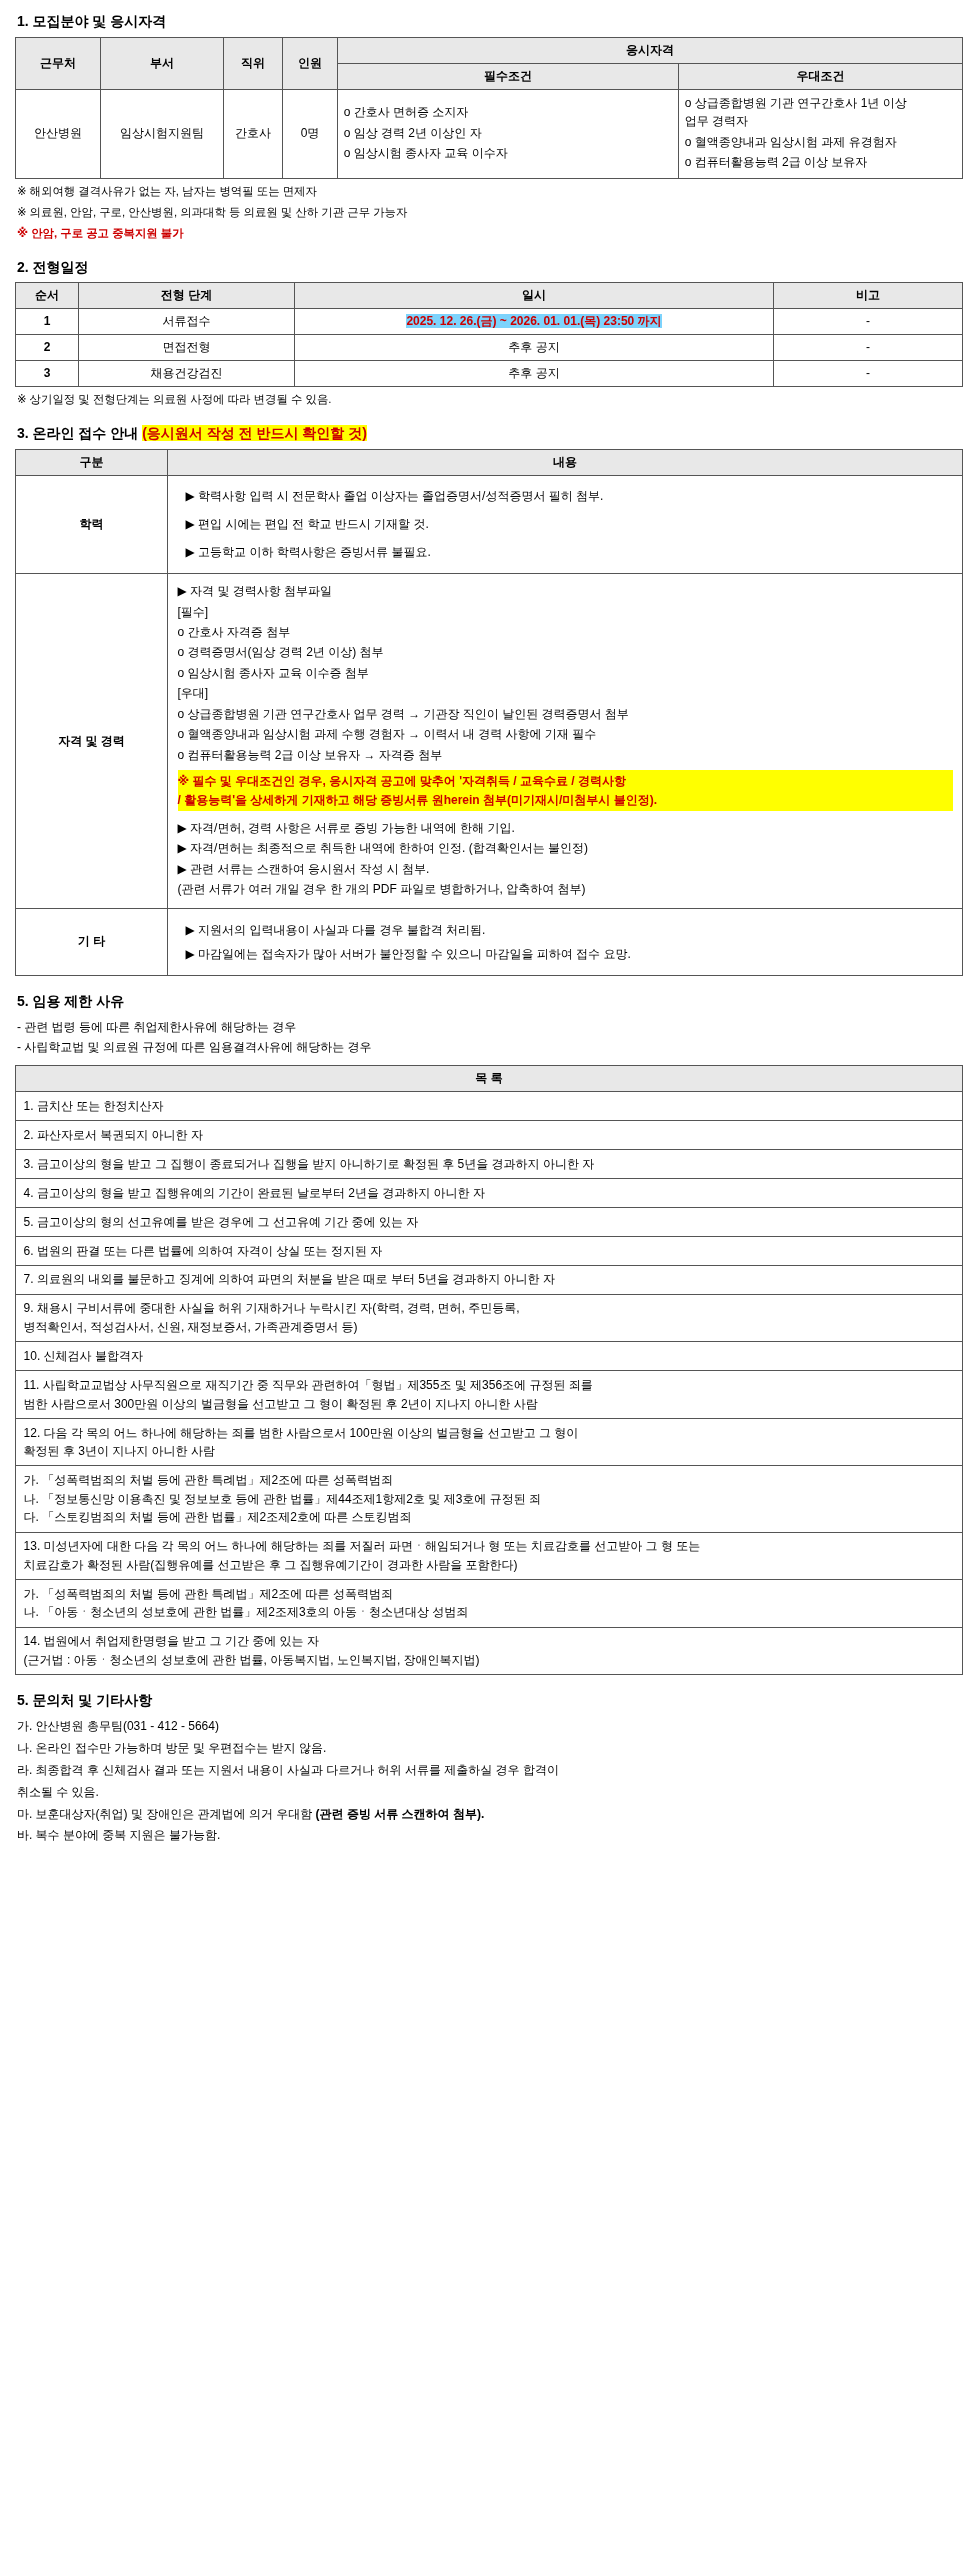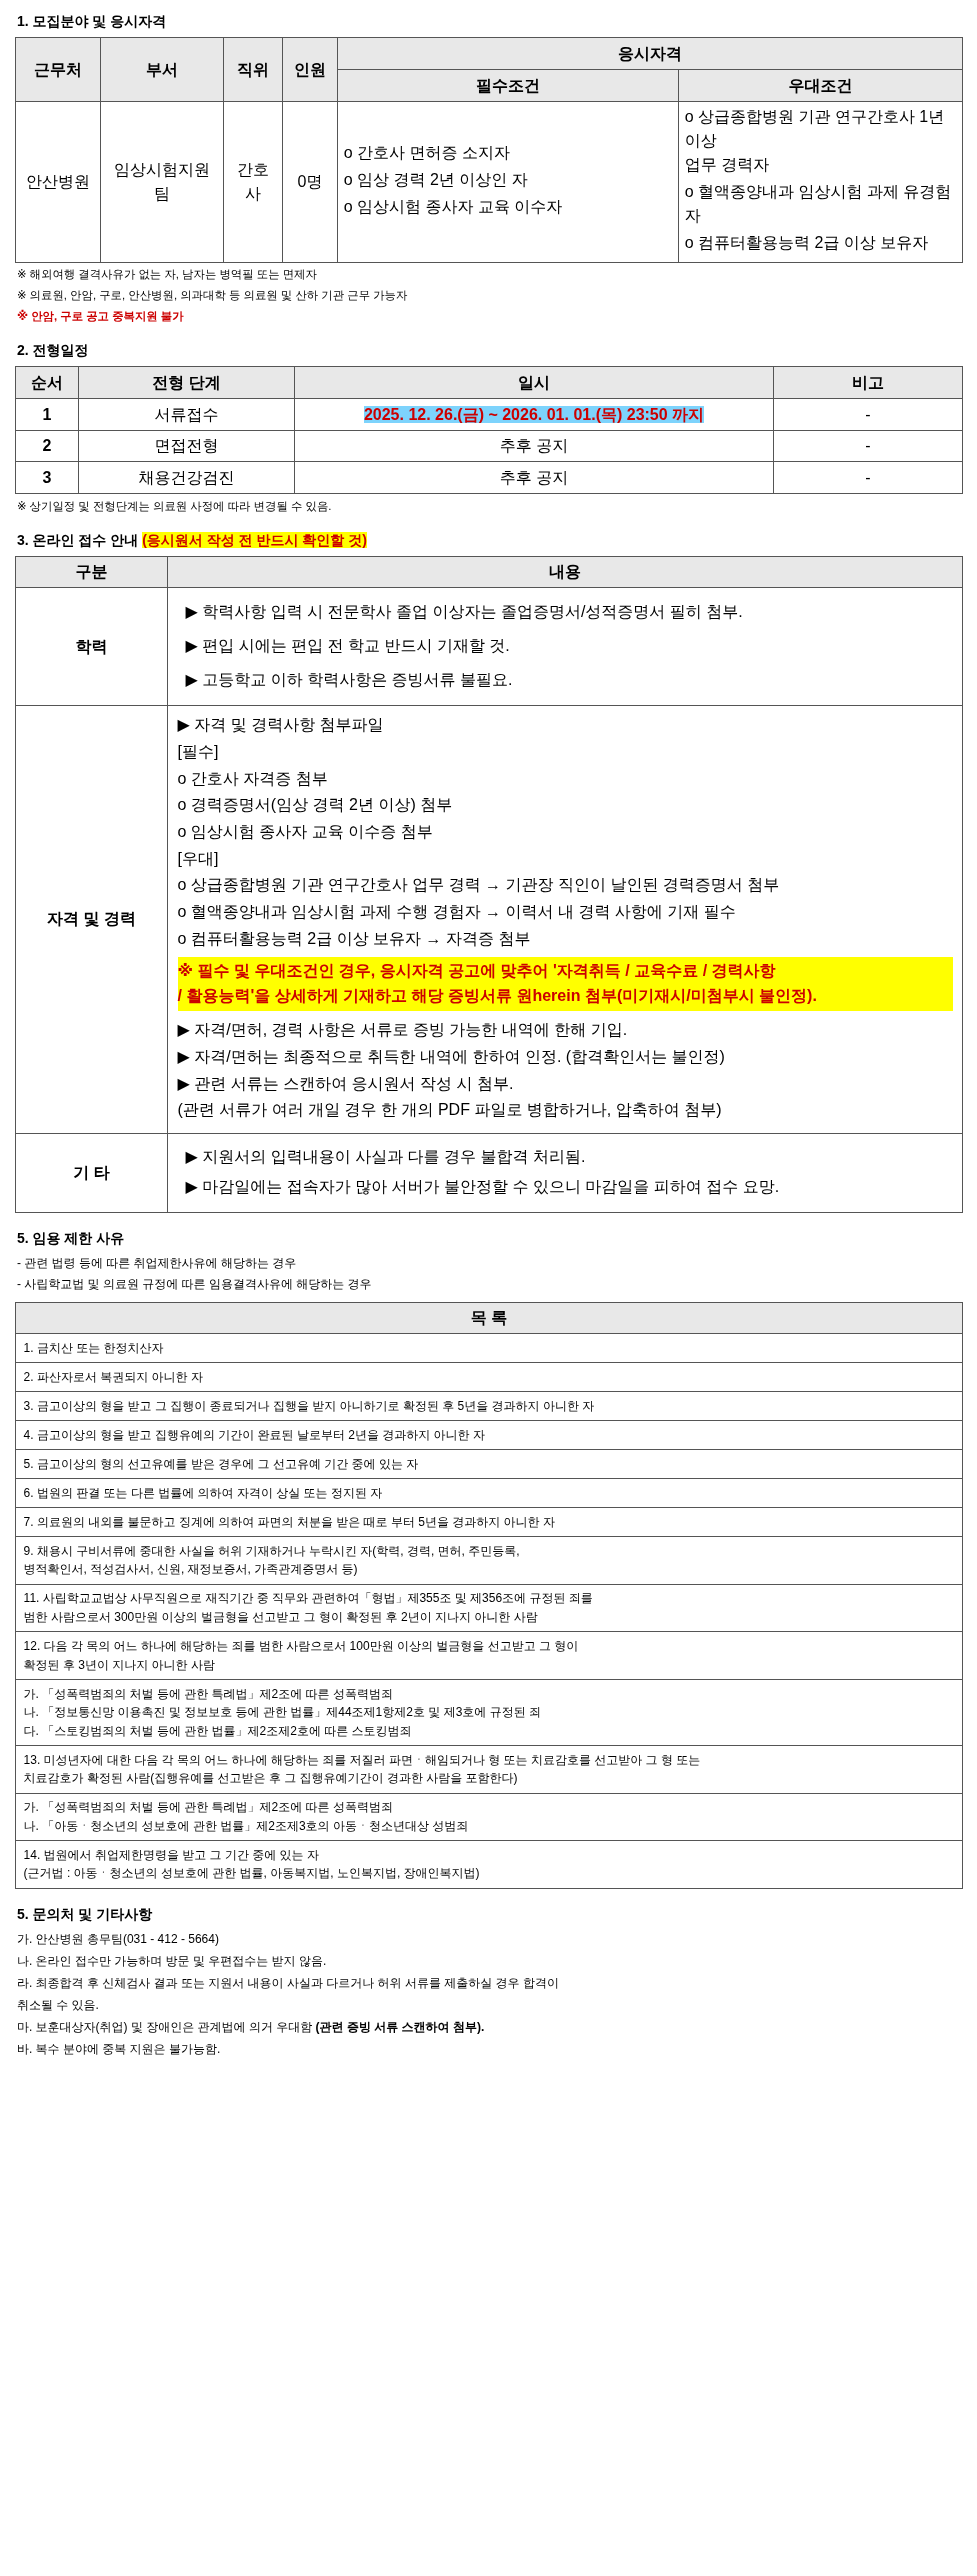--- a/index.html
+++ b/index.html
@@ -26,21 +26,21 @@
   }
   .sec { margin-bottom: 17px; }
   table {
     border-collapse: collapse;
     width: 100%;
     table-layout: fixed;
   }
   td, th {
     border: 0.9px solid #555555;
     padding: 3.8px 5.7px;
-    font-size: 16px;
+    font-size: 12px;
     vertical-align: middle;
     line-height: 1.45;
   }
   th {
     background: #e8e8e8;
     font-weight: bold;
     text-align: center;
   }
   .ctr { text-align: center; }
   .lft { text-align: left; }
@@ -260,20 +260,23 @@
           <td class="item-cell">6. 법원의 판결 또는 다른 법률에 의하여 자격이 상실 또는 정지된 자</td>
         </tr>
     <tr>
           <td class="item-cell">7. 의료원의 내외를 불문하고 징계에 의하여 파면의 처분을 받은 때로 부터 5년을 경과하지 아니한 자</td>
         </tr>
     <tr>
           <td class="item-cell" style="white-space:pre-line">9. 채용시 구비서류에 중대한 사실을 허위 기재하거나 누락시킨 자(학력, 경력, 면허, 주민등록,
 병적확인서, 적성검사서, 신원, 재정보증서, 가족관계증명서 등)</td>
         </tr>
     <tr>
+          <td class="item-cell">10. 신체검사 불합격자</td>
+        </tr>
+    <tr>
           <td class="item-cell" style="white-space:pre-line">11. 사립학교교법상 사무직원으로 재직기간 중 직무와 관련하여「형법」제355조 및 제356조에 규정된 죄를
 범한 사람으로서 300만원 이상의 벌금형을 선고받고 그 형이 확정된 후 2년이 지나지 아니한 사람</td>
         </tr>
     <tr>
           <td class="item-cell" style="white-space:pre-line">12. 다음 각 목의 어느 하나에 해당하는 죄를 범한 사람으로서 100만원 이상의 벌금형을 선고받고 그 형이
 확정된 후 3년이 지나지 아니한 사람</td>
         </tr>
     <tr>
           <td class="item-cell" style="white-space:pre-line">가. 「성폭력범죄의 처벌 등에 관한 특례법」제2조에 따른 성폭력범죄
 나. 「정보통신망 이용촉진 및 정보보호 등에 관한 법률」제44조제1항제2호 및 제3호에 규정된 죄

